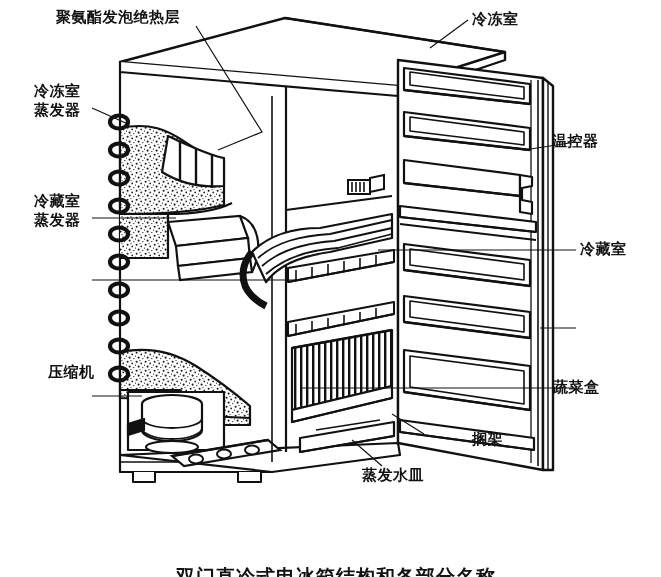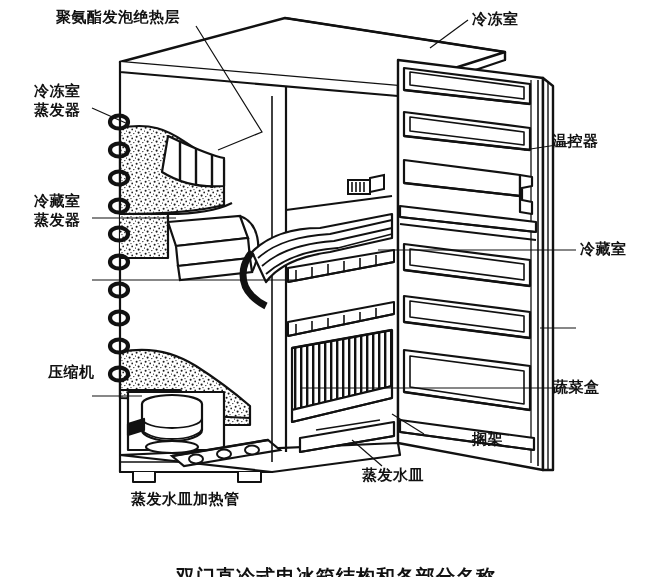--- a/index.html
+++ b/index.html
@@ -303,21 +303,20 @@
 
   <div class="label lbl-l" style="left:34px; top:82px;">冷冻室
 蒸发器</div>
 
   <div class="label lbl-l" style="left:34px; top:192px;">冷藏室
 蒸发器</div>
 
 
   <div class="label lbl-l" style="left:48px; top:363px;">压缩机</div>
 
-  <div class="label lbl-l" style="left:131px; top:490px;">蒸发水皿加热管</div>
 
   <div class="label lbl-l" style="left:342px; top:466px;margin-left:20px;">蒸发水皿</div>
 
   <div class="label lbl-l" style="left:424px; top:430px;margin-left:48px;">搁架</div>
 
   <div class="label lbl-r" style="left:472px; top:10px;">冷冻室</div>
 
   <div class="label lbl-r" style="left:552px; top:132px;">温控器</div>
 
   <div class="label lbl-r" style="left:580px; top:240px;">冷藏室</div>

